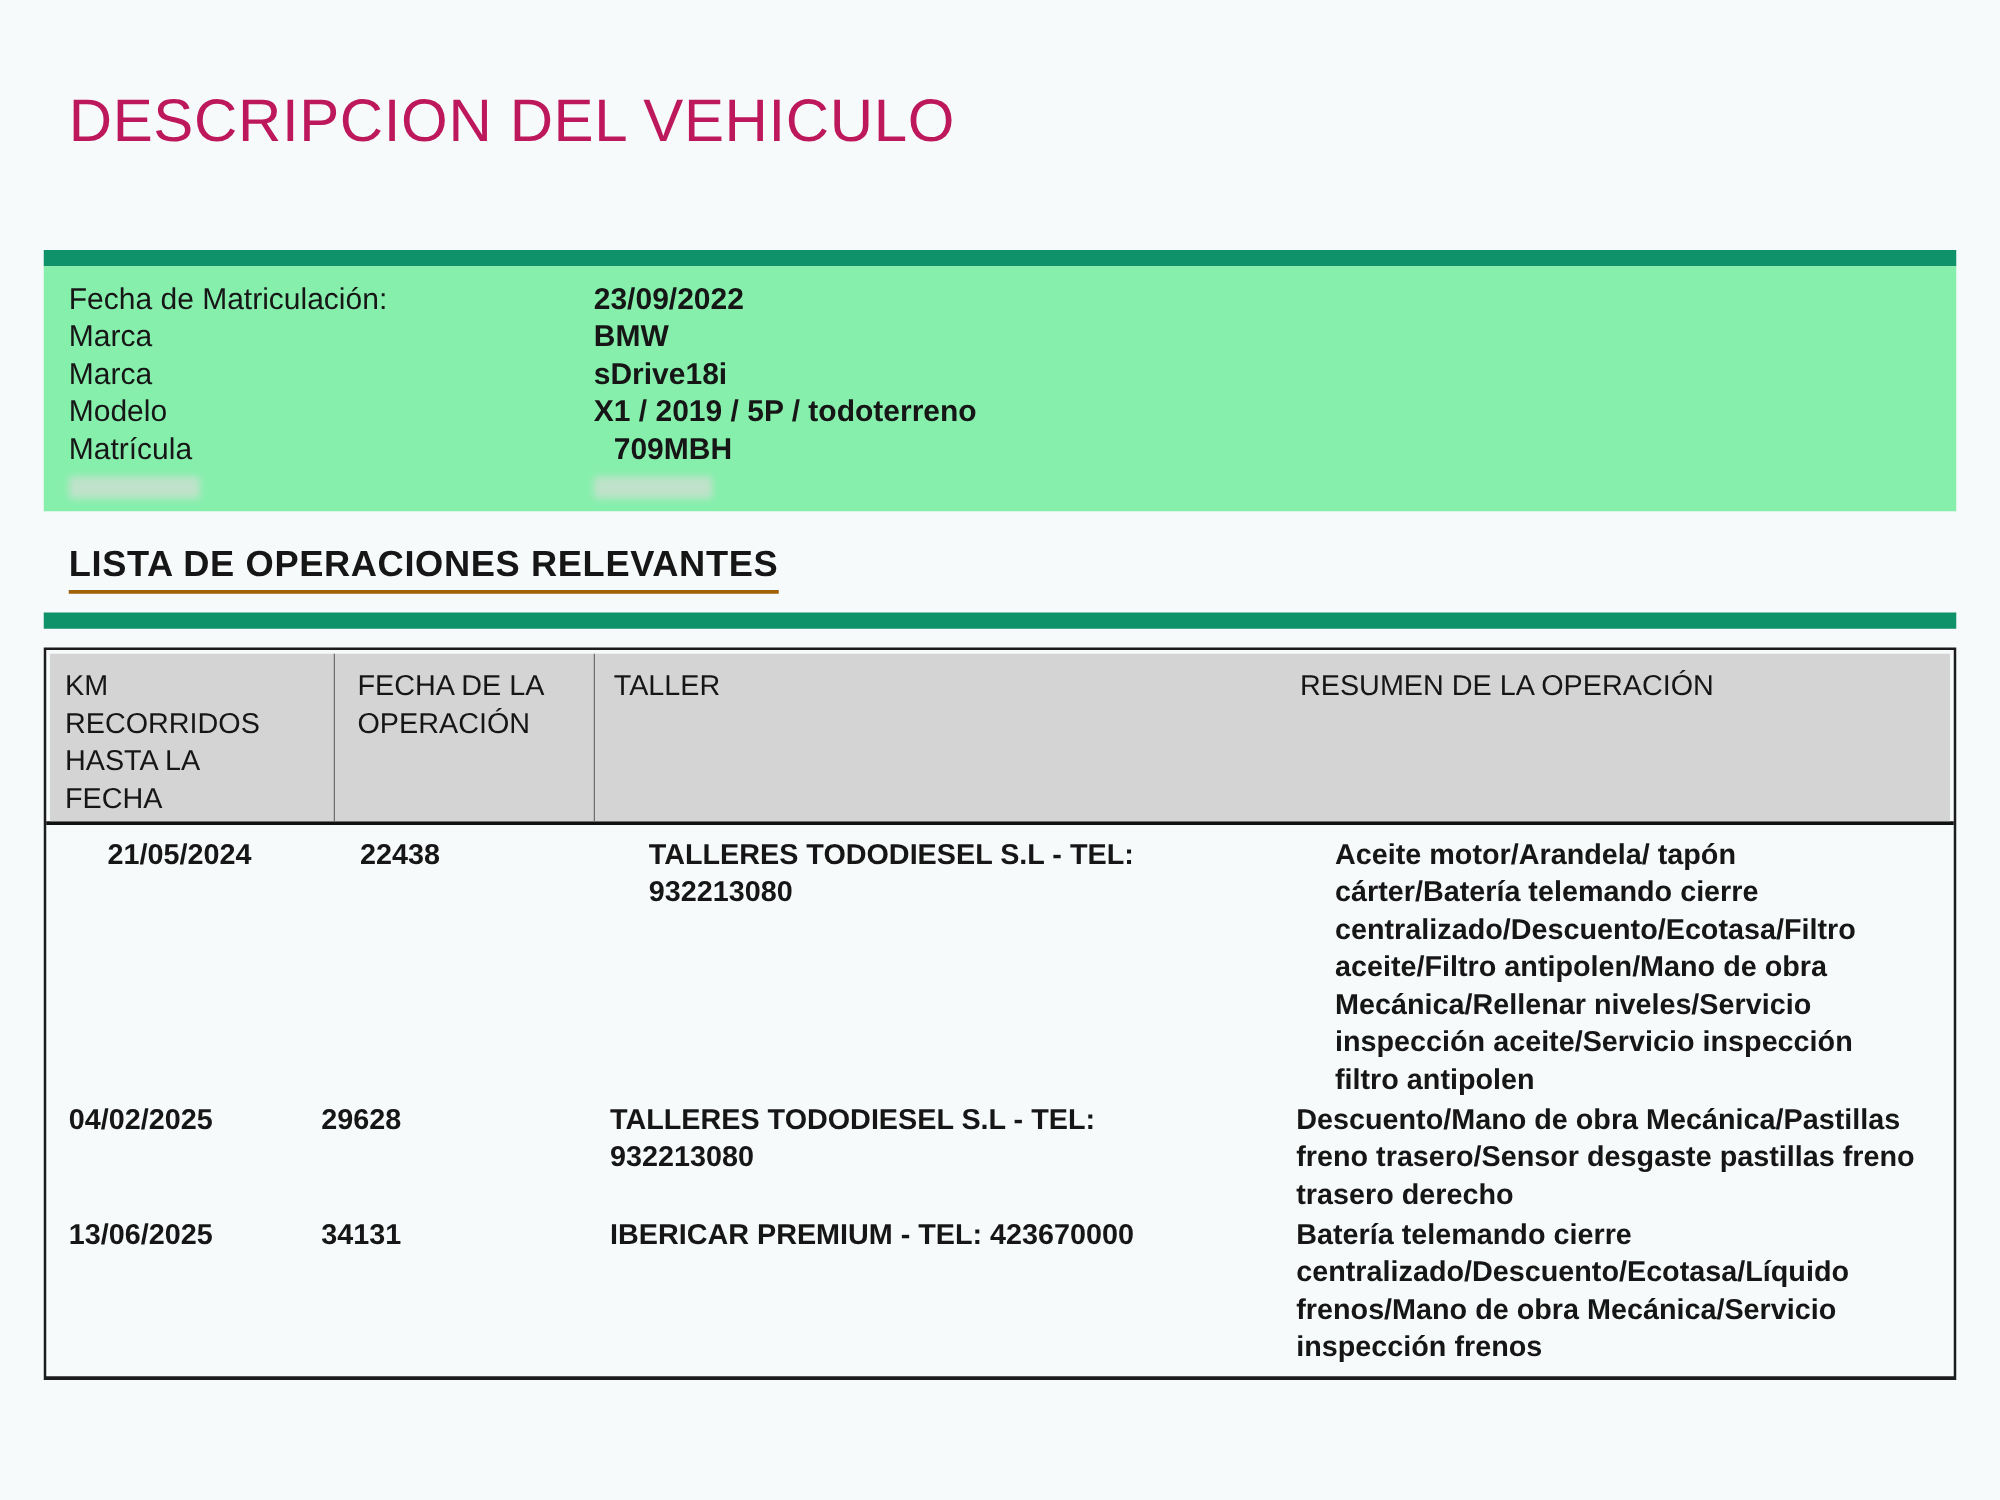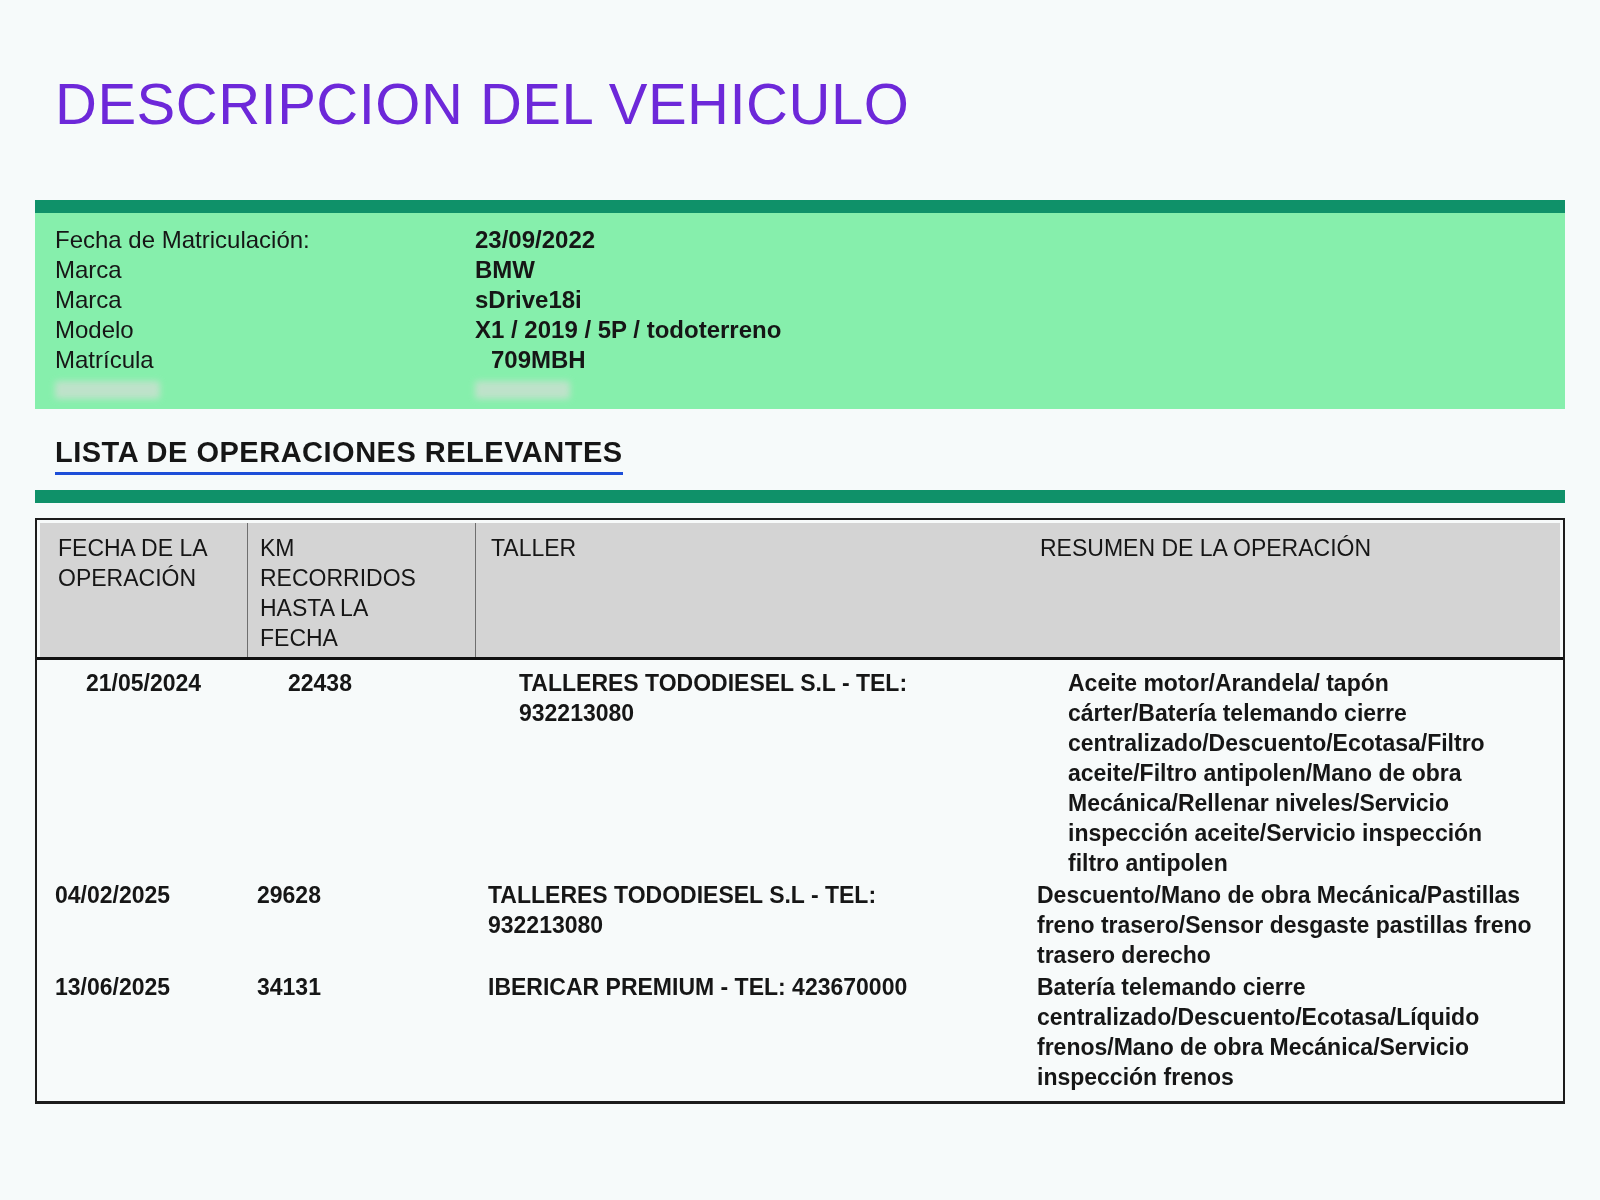--- a/index.html
+++ b/index.html
@@ -6,21 +6,21 @@
   html, body {
     width: 1600px; height: 1200px;
     background: #f6fafa;
     font-family: "Liberation Sans", "DejaVu Sans", sans-serif;
     color: #161616;
     overflow: hidden;
     position: relative;
   }
   .page-title {
     position: absolute; left: 55px; top: 70px;
-    font-size: 58px; font-weight: 400; letter-spacing: 0.5px; color: #6d28d9;
+    font-size: 48px; font-weight: 400; letter-spacing: 0.5px; color: #be185d;
   }
   .accent-bar {
     position: absolute; left: 35px; width: 1530px; height: 13px;
   }
   #bar1 { top: 200px; }
   #bar2 { top: 490px; }
   .info-box {
     position: absolute; left: 35px; top: 213px; width: 1530px; height: 196px;
     background: #86efac;
     padding-top: 12px;
@@ -40,21 +40,21 @@
     position: absolute; top: 4px; height: 18px;
     background: #dddcda; border-radius: 3px;
     filter: blur(3px); opacity: 0.65;
   }
   .redacted-label-blob { left: 20px; width: 105px; }
   .redacted-value-blob { left: 440px; width: 95px; }
   .section-heading {
     position: absolute; left: 55px; top: 436px;
     font-size: 29px; font-weight: 700; letter-spacing: 0.5px;
     display: inline-block;
-    border-bottom: 3px solid #1d4ed8;
+    border-bottom: 3px solid #a16207;
     padding-bottom: 3px;
   }
   .ops-table {
     position: absolute; left: 35px; top: 518px; width: 1530px; height: 586px;
     border: 2px solid #1c1c1c; border-bottom-width: 3px;
     background: #f7fafa;
   }
   .thead-wrap { border-bottom: 3px solid #111; }
   .thead {
     display: flex;
@@ -108,22 +108,22 @@
   </div>
 </div>
 
 <h2 class="section-heading">LISTA DE OPERACIONES RELEVANTES</h2>
 
 <div id="bar2" class="accent-bar" style="background: rgb(15, 145, 105);"></div>
 
 <div class="ops-table">
   <div class="thead-wrap">
     <div class="thead">
+      <div class="th col-km">KM RECORRIDOS HASTA LA FECHA</div>
       <div class="th col-date">FECHA DE LA OPERACIÓN</div>
-      <div class="th col-km">KM RECORRIDOS HASTA LA FECHA</div>
       <div class="th col-taller">TALLER</div>
       <div class="th col-resumen">RESUMEN DE LA OPERACIÓN</div>
     </div>
   </div>
   <div class="tbody">
   <div class="trow" id="row-0">
     <div class="td col-date">21/05/2024</div>
     <div class="td col-km">22438</div>
     <div class="td col-taller">TALLERES TODODIESEL S.L - TEL: 932213080</div>
     <div class="td col-resumen">Aceite motor/Arandela/ tapón cárter/Batería telemando cierre centralizado/Descuento/Ecotasa/Filtro aceite/Filtro antipolen/Mano de obra Mecánica/Rellenar niveles/Servicio inspección aceite/Servicio inspección filtro antipolen</div>

